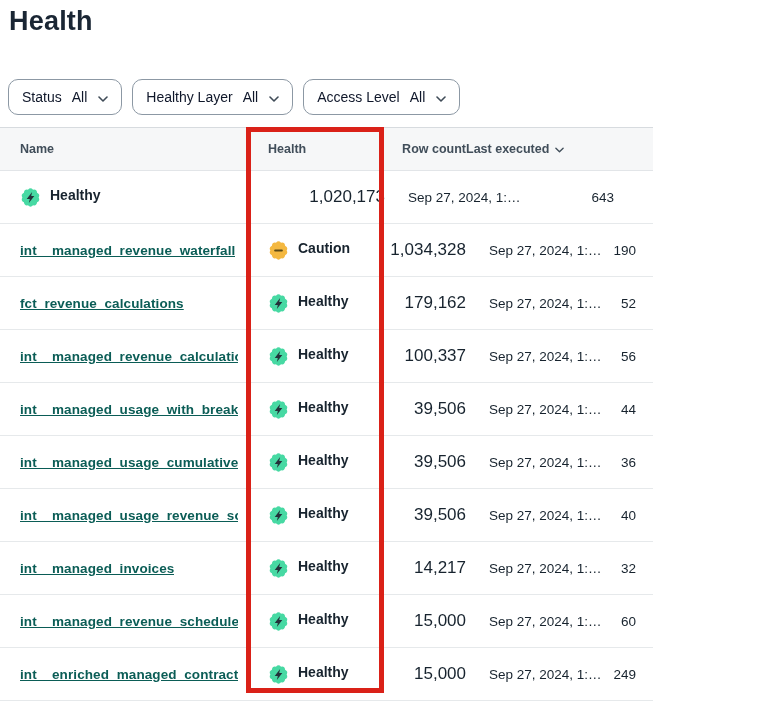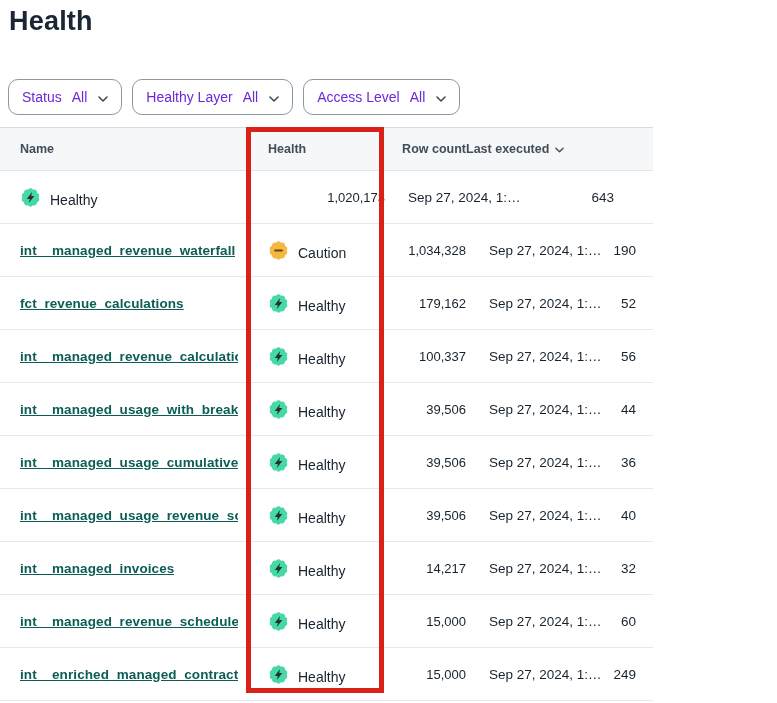--- a/index.html
+++ b/index.html
@@ -8,21 +8,21 @@
     font-family:"Liberation Sans","DejaVu Sans",sans-serif;
     color:#17232e;-webkit-font-smoothing:antialiased;
   }
   .page-title{
     margin:6px 0 0 9px;font-size:27px;font-weight:600;color:#1a2634;letter-spacing:.2px;
   }
   
   .filter-bar{display:flex;gap:10px;margin:42px 0 0 8px;}
   .chip{
     display:inline-flex;align-items:center;gap:9px;height:34px;padding:0 13px;
-    border:1px solid #8c98a4;border-radius:10px;background:#fff;font-size:14px;color:#6d28d9;
+    border:1px solid #8c98a4;border-radius:10px;background:#fff;font-size:14px;color:#0f172a;
     cursor:pointer;white-space:nowrap;
   }
   .chip .chip-value{margin-left:1px;}
   .chev{display:inline-block;margin-left:2px;}
   
   .table{margin-top:12px;width:653px;}
   .grid-row{
     display:grid;grid-template-columns:248px 137px 81px 170px 1fr;align-items:center;
   }
   .thead{
@@ -51,23 +51,23 @@
     white-space:nowrap;overflow:hidden;cursor:pointer;font-size:13.5px;letter-spacing:.1px;
   }
   .td-health{padding-left:20px;gap:9px;}
   .seal{width:21px;height:21px;flex:none;}
   .seal .seal-bg{fill:var(--healthy,#47d9a3);}
   .badge.caution .seal-bg{fill:var(--caution,#f4b840);}
   .seal .glyph-bolt{fill:#23313a;display:none;}
   .seal .glyph-minus{fill:#5c4a16;display:none;}
   .badge.healthy .glyph-bolt{display:block;}
   .badge.caution .glyph-minus{display:block;}
-  .badge{display:flex;align-items:flex-end;gap:9px;}
+  .badge{display:flex;align-items:flex-start;gap:9px;font-weight:bold;}
   .health-label{font-size:14px;color:#17232e;}
-  .td-rowcount{justify-content:flex-end;font-size:13px;}
+  .td-rowcount{justify-content:flex-end;font-size:17px;}
   .td-lastexec{padding-left:23px;font-size:13.5px;white-space:nowrap;}
   .td-querycount{justify-content:flex-end;padding-right:22px;font-size:13.5px;}
   
   .annotation-box{
     position:absolute;left:246px;top:127px;width:138px;height:566px;
     border:5px solid var(--annotation,#da2118);box-sizing:border-box;
     pointer-events:none;z-index:10;
   }
 </style>
 </head>

